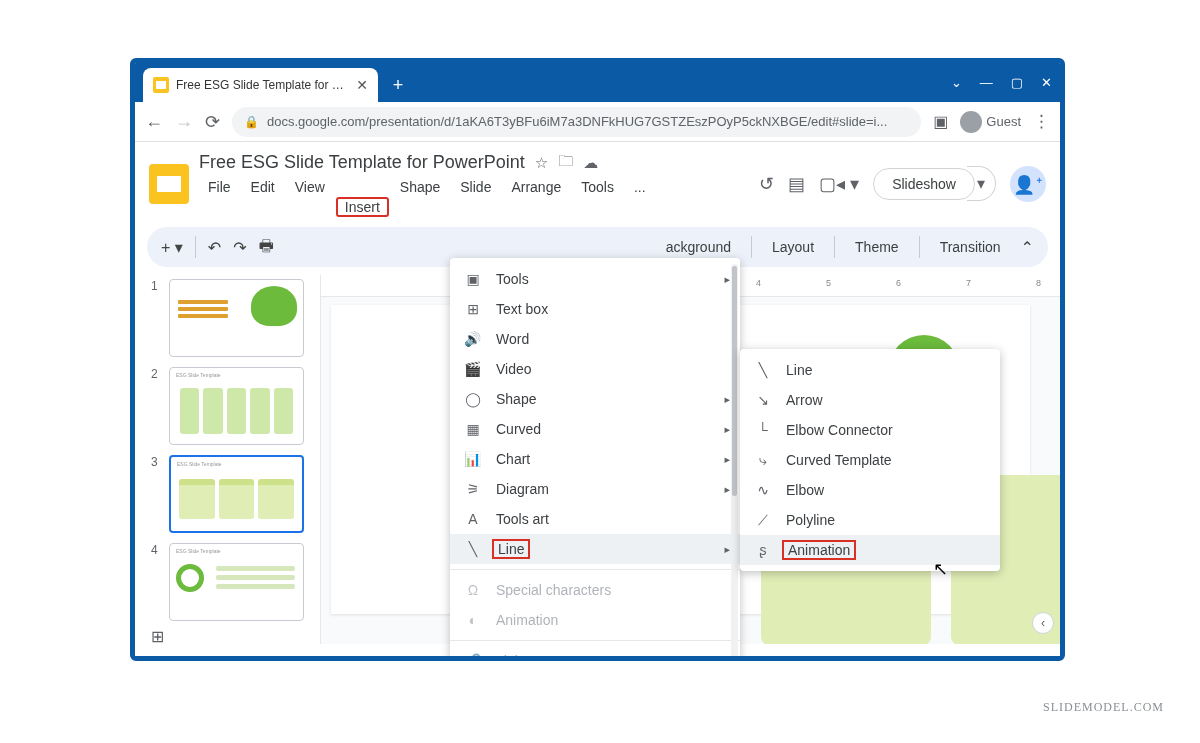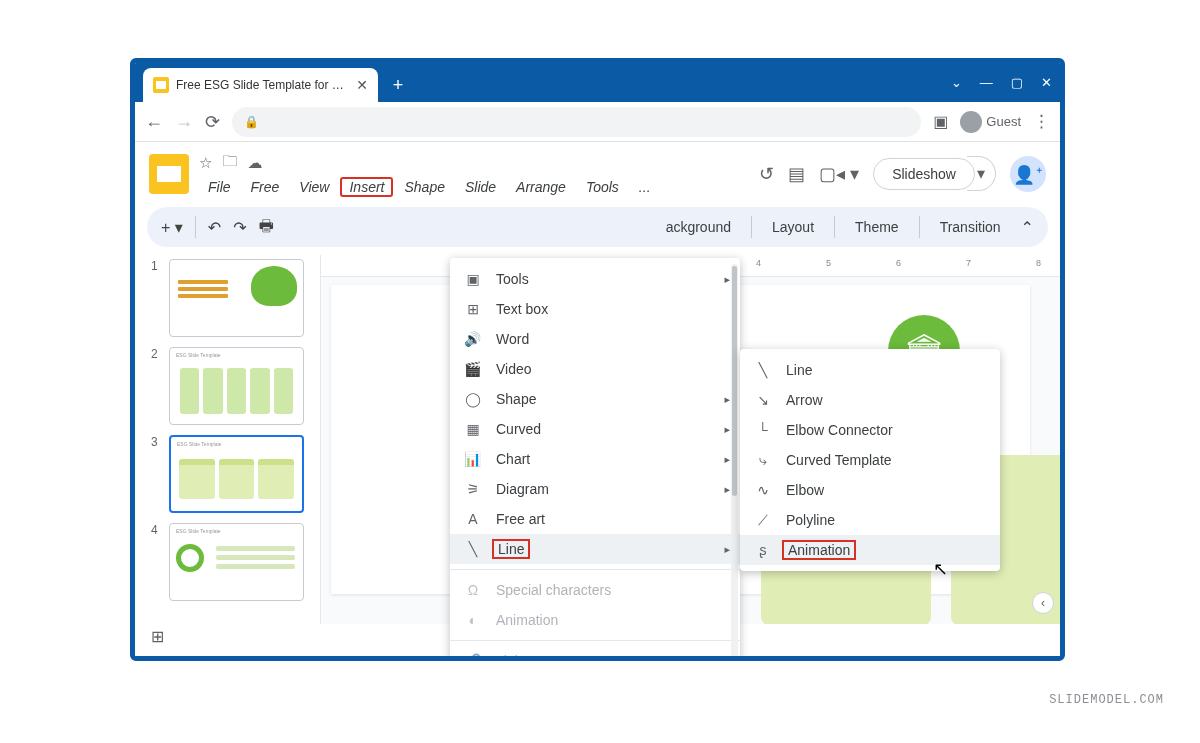--- a/index.html
+++ b/index.html
@@ -27,22 +27,22 @@
 
 .app-area { position: relative; height: calc(100% - 79px); background: #fff; }
 .doc-header { display: flex; align-items: center; padding: 8px 14px 0 14px; gap: 10px; }
 .doc-logo { width: 40px; height: 40px; background: #fac31f; border-radius: 4px; position: relative; }
 .doc-logo::after { content: ""; position: absolute; left: 8px; top: 12px; width: 24px; height: 16px; background: #fff; }
 .doc-titles { flex: 1; }
 .doc-title-row { display: flex; align-items: center; gap: 10px; }
 .doc-title { font-size: 18px; color: #3c4043; }
 .title-icon { color: #5f6368; font-size: 15px; }
 .menu-bar { display: flex; gap: 2px; font-size: 14px; color: #3c4043; margin-top: 2px; }
-.menu-item { padding: 2px 9px; border-radius: 3px; cursor: pointer; font-style: italic; }
-.menu-item.highlighted { border: 2px solid #d93025; padding: 0 7px; }
+.menu-item { padding: 2px 9px; border-radius: 3px; cursor: pointer; }
+.menu-item.highlighted { border: 2px solid #d93025; padding: 0 7px; margin-top: 20px; }
 .header-right { display: flex; align-items: center; gap: 14px; }
 .header-btn { color: #5f6368; font-size: 18px; }
 .slideshow-btn { border: 1px solid #d0d4d7; border-radius: 20px; padding: 7px 18px; font-size: 14px; color: #3c4043; display: flex; align-items: center; }
 .slideshow-split { border: 1px solid #d0d4d7; border-left: none; border-radius: 0 20px 20px 0; padding: 7px 10px; color: #5f6368; margin-left: -8px; }
 .share-btn { width: 36px; height: 36px; background: #d3e3fd; border-radius: 50%; display: flex; align-items: center; justify-content: center; color: #1a73e8; font-size: 18px; }
 
 .toolbar { margin: 10px 12px 0 12px; height: 40px; background: #edf2fa; border-radius: 20px; display: flex; align-items: center; padding: 0 14px; gap: 12px; font-size: 14px; color: #3c4043; }
 .tb-icon { color: #444; font-size: 16px; }
 .tb-sep { width: 1px; height: 22px; background: #c7cbd1; }
 .tb-text { padding: 4px 8px; }
@@ -89,21 +89,21 @@
 .dd-item .arrow-r { position: absolute; right: 10px; color: #5f6368; font-size: 11px; }
 .dd-item .shortcut { position: absolute; right: 14px; color: #888; font-size: 12px; }
 .dd-sep { height: 1px; background: #e5e7eb; margin: 5px 0; }
 .dd-item .red-box { border: 2px solid #d93025; padding: 0 4px; margin-left: -4px; }
 .dd-scrollbar { position: absolute; right: 2px; top: 6px; width: 7px; height: 410px; background: #f1f1f1; border-radius: 3px; }
 .dd-scrollbar::after { content: ""; position: absolute; top: 2px; left: 1px; width: 5px; height: 230px; background: #c1c5c9; border-radius: 3px; }
 
 .dropdown2 { position: absolute; left: 605px; top: 286px; width: 260px; background: #fff; box-shadow: 0 2px 10px rgba(0,0,0,0.25); border-radius: 4px; padding: 6px 0; z-index: 11; }
 .cursor { position: absolute; left: 798px; top: 495px; z-index: 12; font-size: 18px; color: #000; }
 
-.watermark { position: absolute; right: 36px; bottom: 36px; font-size: 12px; color: #8b8f93; letter-spacing: 1px; font-family: Liberation Mono, monospace; }
+.watermark { position: absolute; right: 36px; bottom: 28px; font-size: 12px; color: #8b8f93; letter-spacing: 1px; font-family: Liberation Serif, serif; }
 </style>
 </head>
 <body>
 
 <div class="browser-frame">
   <div class="tab-strip">
     <div class="tab">
       <div class="slides-icon"></div>
       <span class="tab-title">Free ESG Slide Template for Pow</span>
       <span class="close-x">✕</span>
@@ -116,41 +116,43 @@
       <span>✕</span>
     </div>
   </div>
 
   <div class="addr-bar">
     <span class="nav-arrow">←</span>
     <span class="nav-arrow" style="color:#bfc3c7">→</span>
     <span class="nav-arrow">⟳</span>
     <div class="url-field">
       <span class="lock-icon">🔒</span>
+      <span>docs.google.com/presentation/d/1aKA6T3yBFu6iM7a3DNFkHUG7GSTZEszPOyP5ckNXBGE/edit#slide=i...</span>
     </div>
     <span style="color:#5f6368">▣</span>
     <div class="guest-pill">
       <div class="avatar-circle"></div>
       <span>Guest</span>
     </div>
     <span class="kebab">⋮</span>
   </div>
 
   <div class="app-area">
     <div class="doc-header">
       <div class="doc-logo"></div>
       <div class="doc-titles">
         <div class="doc-title-row">
+          <span class="doc-title">Free ESG Slide Template for PowerPoint</span>
           <span class="title-icon">☆</span>
           <span class="title-icon">🗀</span>
           <span class="title-icon">☁</span>
         </div>
         <div class="menu-bar">
           <span class="menu-item">File</span>
-          <span class="menu-item">Free</span>
+          <span class="menu-item">Edit</span>
           <span class="menu-item">View</span>
           <span class="menu-item highlighted">Insert</span>
           <span class="menu-item">Shape</span>
           <span class="menu-item">Slide</span>
           <span class="menu-item">Arrange</span>
           <span class="menu-item">Tools</span>
           <span class="menu-item">...</span>
         </div>
       </div>
       <div class="header-right">
@@ -295,21 +297,21 @@
         <span>Chart</span>
         <span class="arrow-r">▸</span>
       </div>
     <div class="dd-item">
         <span class="dd-icon">⚞</span>
         <span>Diagram</span>
         <span class="arrow-r">▸</span>
       </div>
     <div class="dd-item">
         <span class="dd-icon">A</span>
-        <span>Free art</span>
+        <span>Tools art</span>
       </div>
     <div class="dd-item hover">
         <span class="dd-icon">╲</span>
         <span class="red-box">Line</span>
         <span class="arrow-r">▸</span>
       </div>
     <div class="dd-sep"></div>
     <div class="dd-item disabled">
         <span class="dd-icon">Ω</span>
         <span>Special characters</span>

